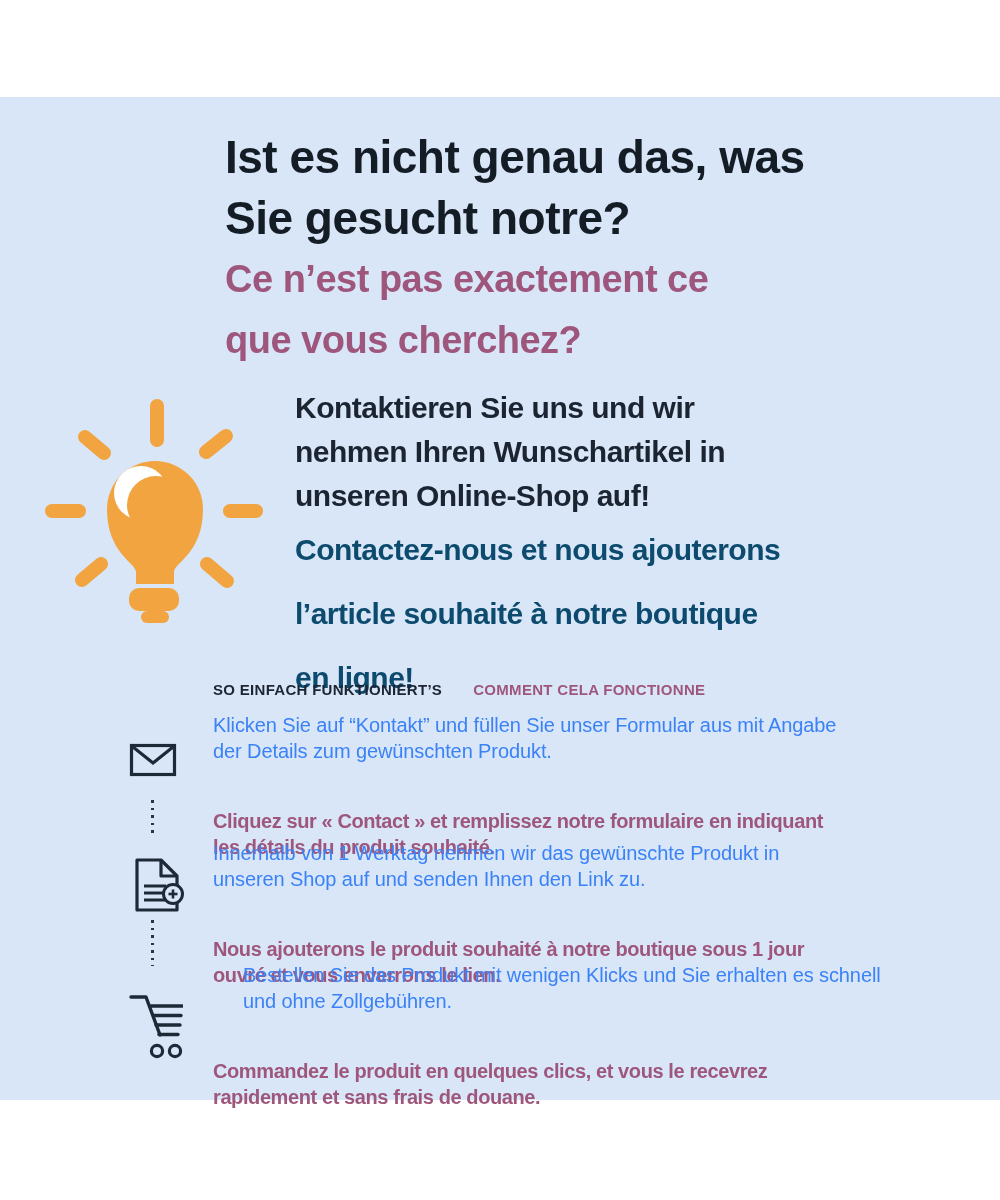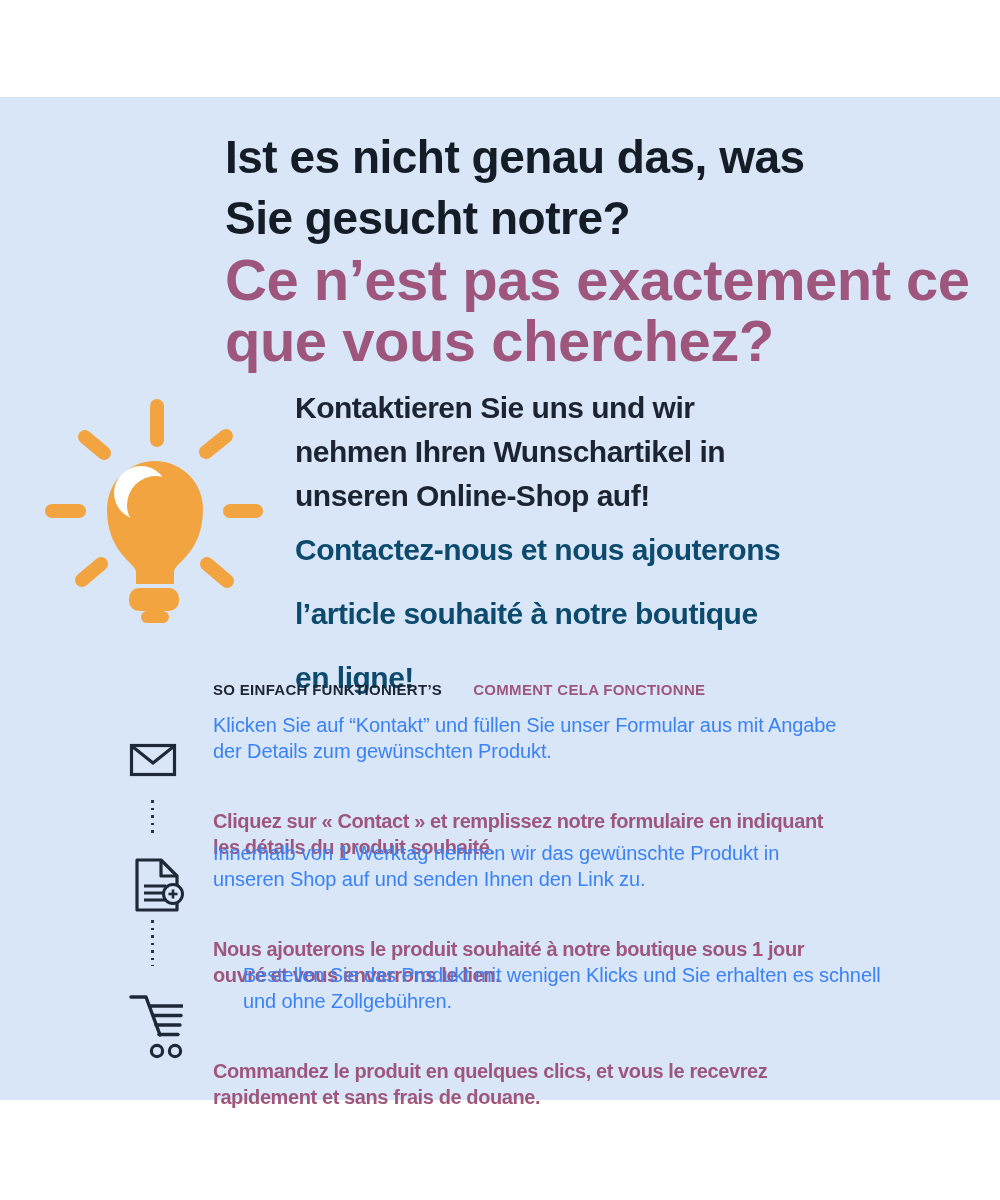--- a/index.html
+++ b/index.html
@@ -18,21 +18,21 @@
   .abs { position: absolute; margin: 0; }
   .pre { white-space: pre-line; }
 
   .title-de {
     left: 225px; top: 127px;
     font-size: 46px; font-weight: bold; line-height: 61px;
     letter-spacing: -0.5px; color: #141c26;
   }
   .title-fr {
     left: 225px; top: 249px;
-    font-size: 58px; font-weight: bold; line-height: 61px;
+    font-size: 38px; font-weight: bold; line-height: 61px;
     letter-spacing: -0.5px; color: #9e567c;
   }
   .body-de {
     left: 295px; top: 386px;
     font-size: 30px; font-weight: bold; line-height: 44px;
     letter-spacing: -0.5px; color: #1b2430;
   }
   .body-fr {
     left: 295px; top: 518px;
     font-size: 30px; font-weight: bold; line-height: 64px;

